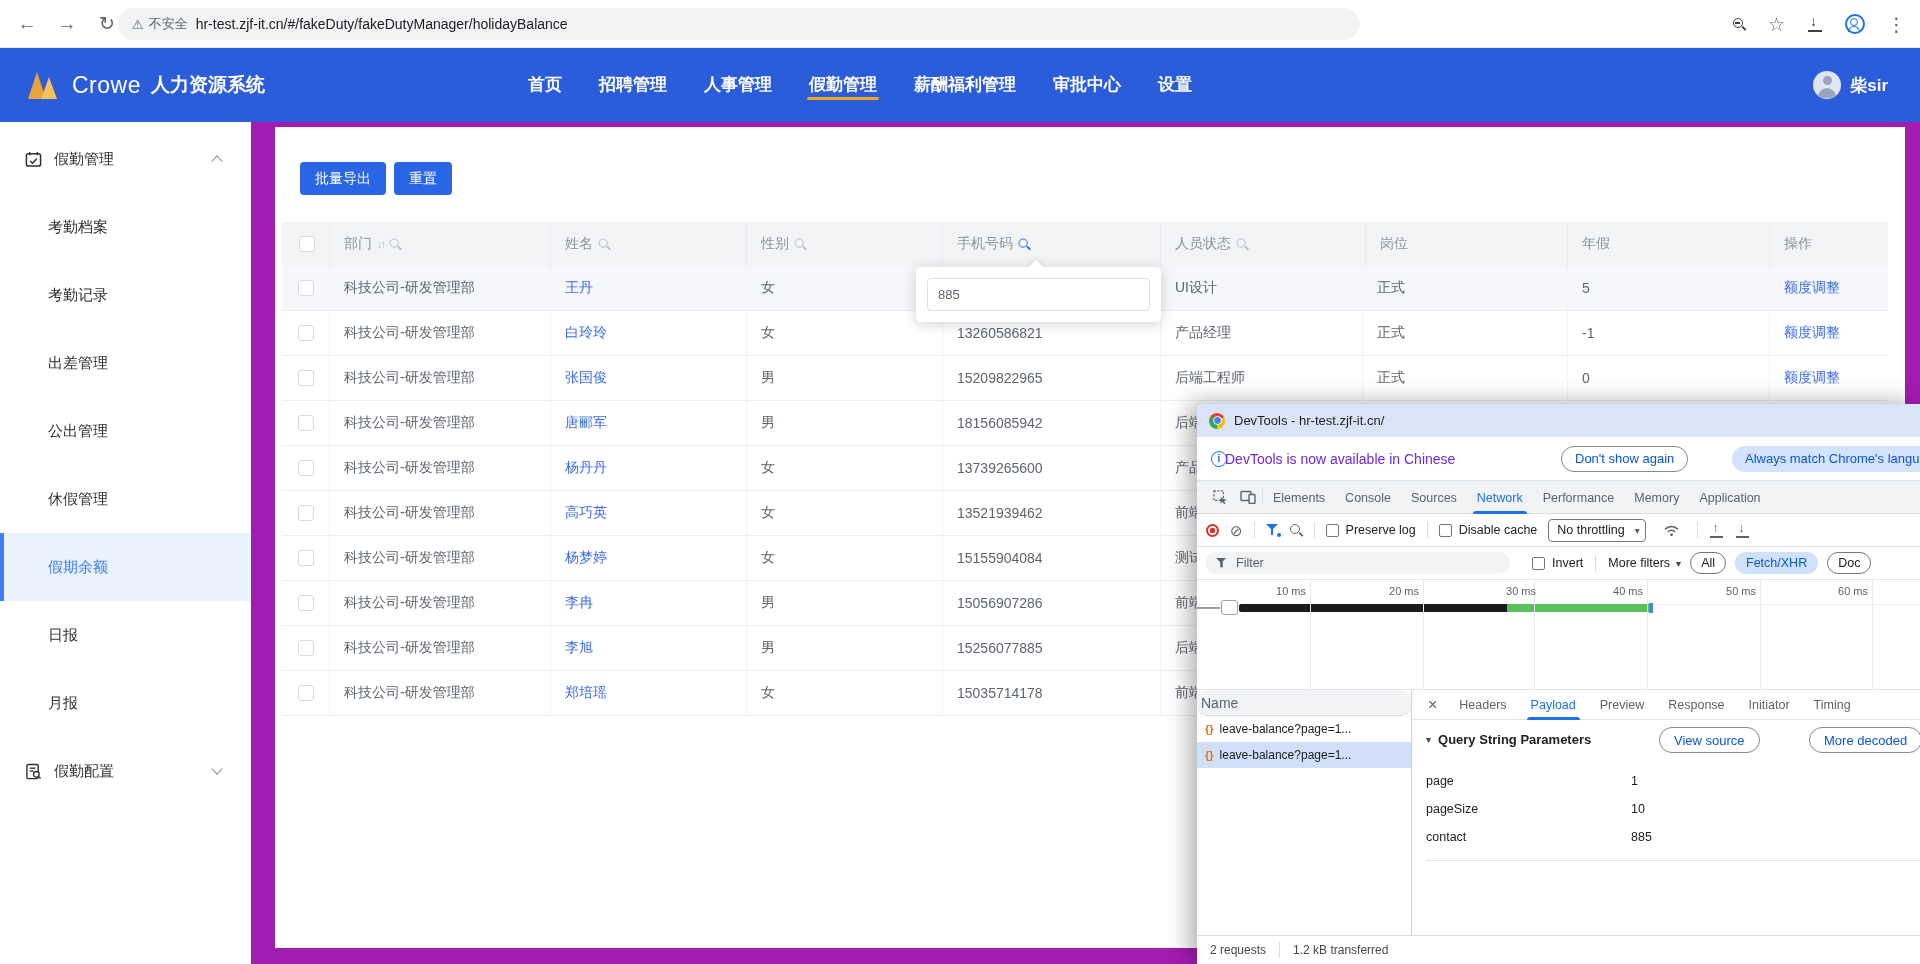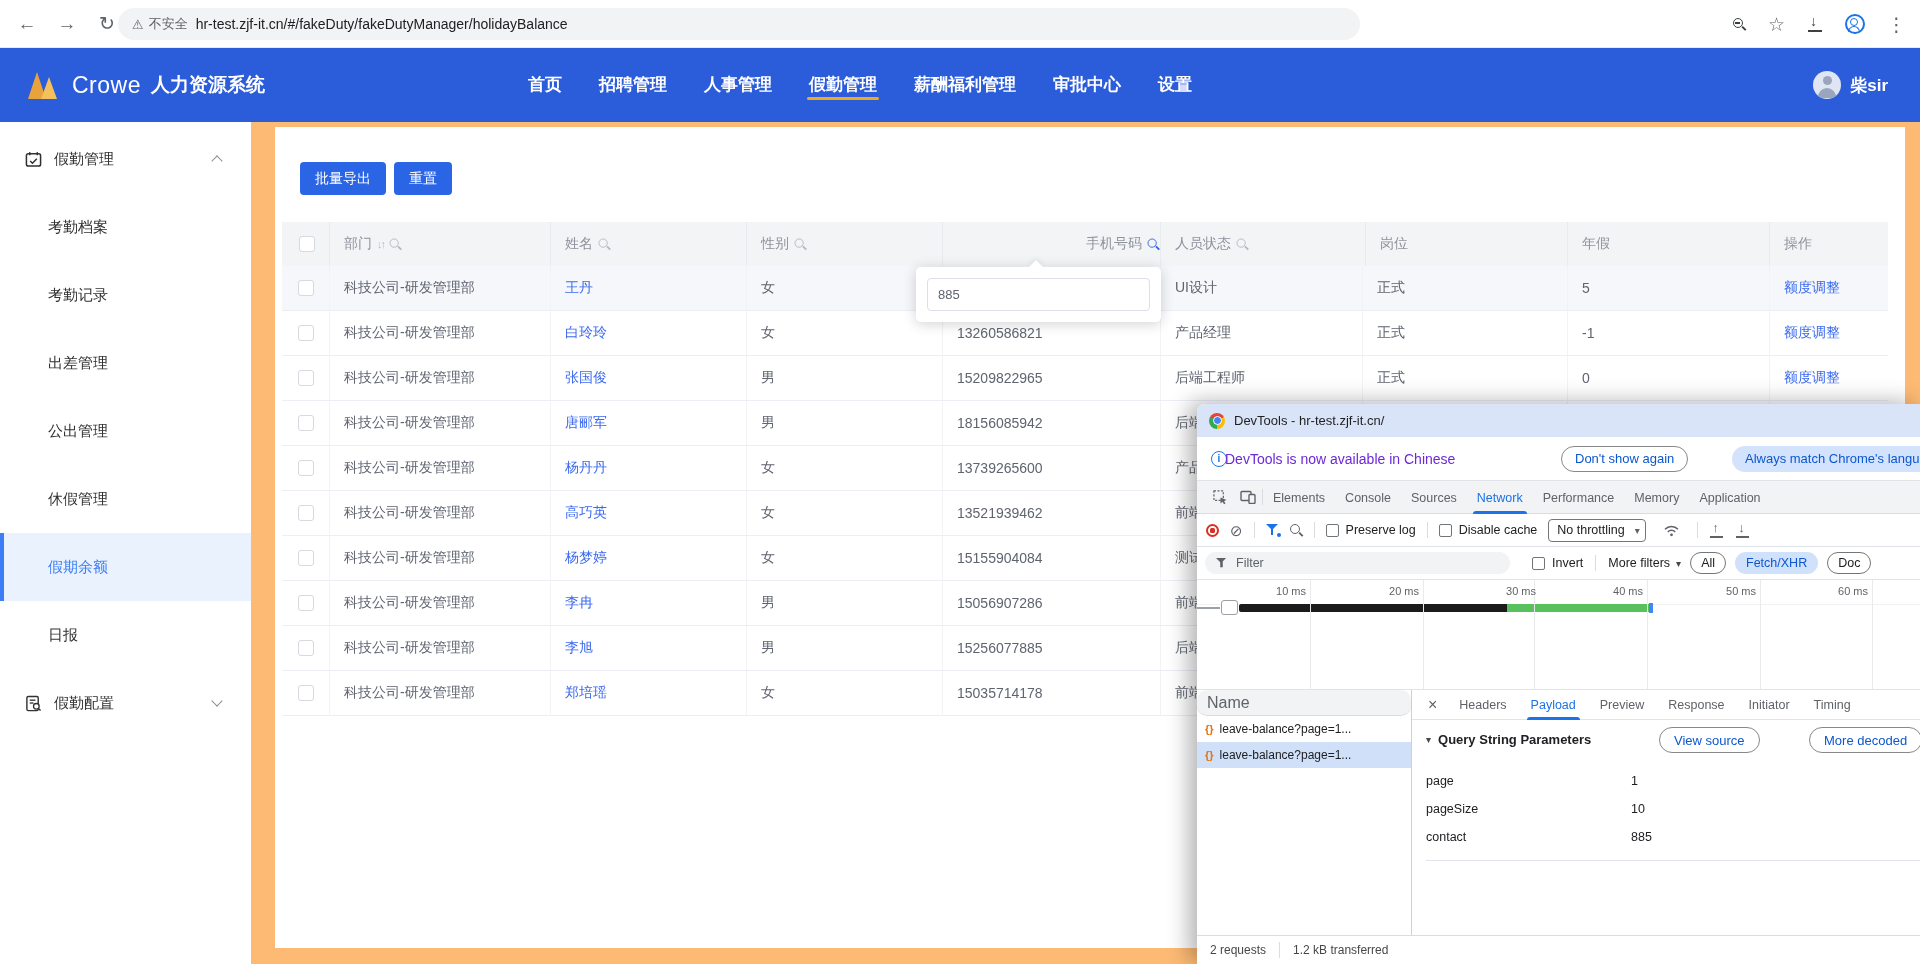--- a/index.html
+++ b/index.html
@@ -49,21 +49,21 @@
   .side-group { padding-left:25px; gap:12px; }
   .side-group .glabel { color:#303133; }
   .side-item { padding-left:48px; }
   .side-item.active { background:#e9f2fd; color:#3d7ef7; border-left:4px solid #3d7ef7; padding-left:44px;text-align:right; }
   .chev { width:8px; height:8px; border-right:1.6px solid #8b9099; border-bottom:1.6px solid #8b9099; position:absolute; right:30px; }
   .chev.up { transform:rotate(-135deg); top:32px; }
   .chev.down { transform:rotate(45deg); top:28px; }
   .side-icon { width:17px; height:17px; flex:none; }
 
   
-  .main { position:absolute; left:251px; top:122px; right:0; bottom:0; background:#fdba74; }
+  .main { position:absolute; left:251px; top:122px; right:0; bottom:0; background:#a21caf; }
   .card { position:absolute; left:24px; top:5px; right:15px; bottom:16px; background:#fff; }
   .btn { position:absolute; top:35px; height:33px; background:#2a65e5; color:#fff; font-size:14px; border:none; border-radius:4px; padding:0 15px; cursor:pointer; }
   .btn.export { left:25px; }
   .btn.reset { left:119px; }
 
   .table { position:absolute; left:7px; top:95px; width:1606px; font-size:14px; }
   .thead { display:flex; height:44px; background:#f3f4f6; }
   .th { display:flex; align-items:center; padding-left:14px; gap:5px; color:#8d929c; border-right:1px solid #e9ebf0; height:44px; }
   .th:last-child { border-right:none; }
   .th-label { white-space:nowrap; }
@@ -127,21 +127,21 @@
   .gridline { position:absolute; top:0; bottom:0; width:1px; background:#e8eaed; }
   .ticklabel { position:absolute; top:5px; width:56px; text-align:right; }
   .ruler-sep { position:absolute; left:0; right:0; top:24px; height:1px; background:#f0f1f2; }
   .wf-gray { position:absolute; top:27px; height:2px; background:#9aa0a6; }
   .wf-handle { position:absolute; top:20px; height:15px; background:#fff; border:1px solid #9aa0a6; border-radius:3px; }
   .wf-black { position:absolute; top:24px; height:8px; background:#1b1b1b; border-radius:2px 0 0 2px; }
   .wf-green { position:absolute; top:24px; height:8px; background:#58c05c; }
   .wf-blue { position:absolute; top:23px; height:10px; width:4px; background:#4585f4; }
   .dt-split { display:flex; height:245px; }
   .dt-names { width:215px; border-right:1px solid #cdd1d6; display:flex; flex-direction:column; }
-  .names-header { height:26px; background:#f1f3f4; border-bottom:1px solid #dadce0; display:flex; align-items:center; padding-left:10px; font-size:16px; color:#5f6368; flex:none;border-radius:10px; }
+  .names-header { height:26px; background:#f1f3f4; border-bottom:1px solid #dadce0; display:flex; align-items:center; padding-left:4px; font-size:14px; color:#5f6368; flex:none;border-radius:10px; }
   .req-row { height:26px; display:flex; align-items:center; gap:6px; padding-left:8px; font-size:12px; color:#202124; cursor:pointer; white-space:nowrap; overflow:hidden; }
   .req-row.selected { background:#cfe0f8; }
   .curly { color:#e8710a; font-weight:bold; font-size:11px; flex:none; }
   .dt-detail { flex:1; display:flex; flex-direction:column; overflow:hidden; }
   .detail-tabs { height:30px; border-bottom:1px solid #e0e3e7; display:flex; align-items:center; color:#5f6368; flex:none; }
   .x-close { margin:0 10px 0 16px; font-size:16px; color:#5f6368; cursor:pointer; }
   .dtab { padding:0 12px; height:30px; display:flex; align-items:center; position:relative; cursor:pointer; white-space:nowrap; }
   .dtab.active { color:#1a73e8; }
   .dtab.active::after { content:""; position:absolute; left:8px; right:8px; bottom:0; height:3px; background:#1a73e8; border-radius:3px 3px 0 0; }
   .payload { position:relative; flex:1; padding:12px 0 0 14px; }
@@ -224,20 +224,21 @@
       <span class="chev up"></span>
     </div>
     <div>
         <div class="side-entry side-item">考勤档案</div>
         <div class="side-entry side-item">考勤记录</div>
         <div class="side-entry side-item">出差管理</div>
         <div class="side-entry side-item">公出管理</div>
         <div class="side-entry side-item">休假管理</div>
         <div class="side-entry side-item active">假期余额</div>
         <div class="side-entry side-item">日报</div>
+        <div class="side-entry side-item">月报</div>
       </div>
     <div class="side-entry side-group">
       <svg class="side-icon" viewBox="0 0 18 18">
           <rect x="2" y="1.5" width="12" height="15" rx="1.5" fill="none" stroke="#303133" stroke-width="1.5"></rect>
           <line x1="5" y1="5.5" x2="11" y2="5.5" stroke="#303133" stroke-width="1.4"></line>
           <line x1="5" y1="8.5" x2="9" y2="8.5" stroke="#303133" stroke-width="1.4"></line>
           <circle cx="12" cy="12" r="3" fill="#fff" stroke="#303133" stroke-width="1.4"></circle>
           <line x1="14.2" y1="14.2" x2="16.5" y2="16.5" stroke="#303133" stroke-width="1.5"></line>
         </svg>
       <span class="glabel">假勤配置</span>
@@ -260,21 +261,21 @@
               <span class="mag"></span>
             </div>
             <div class="th" style="width: 196px; text-align: center;">
               <span class="th-label">姓名</span>
               <span class="mag"></span>
             </div>
             <div class="th" style="width: 196px;">
               <span class="th-label">性别</span>
               <span class="mag"></span>
             </div>
-            <div class="th" style="width: 218px; justify-content: flex-end;">
+            <div class="th" style="width: 218px;">
               <span class="th-label">手机号码</span>
               <span class="mag mag-active"></span>
             </div>
             <div class="th" style="width: 205px;">
               <span class="th-label">人员状态</span>
               <span class="mag"></span>
             </div>
             <div class="th" style="width: 202px;">
               <span class="th-label">岗位</span>
             </div>

